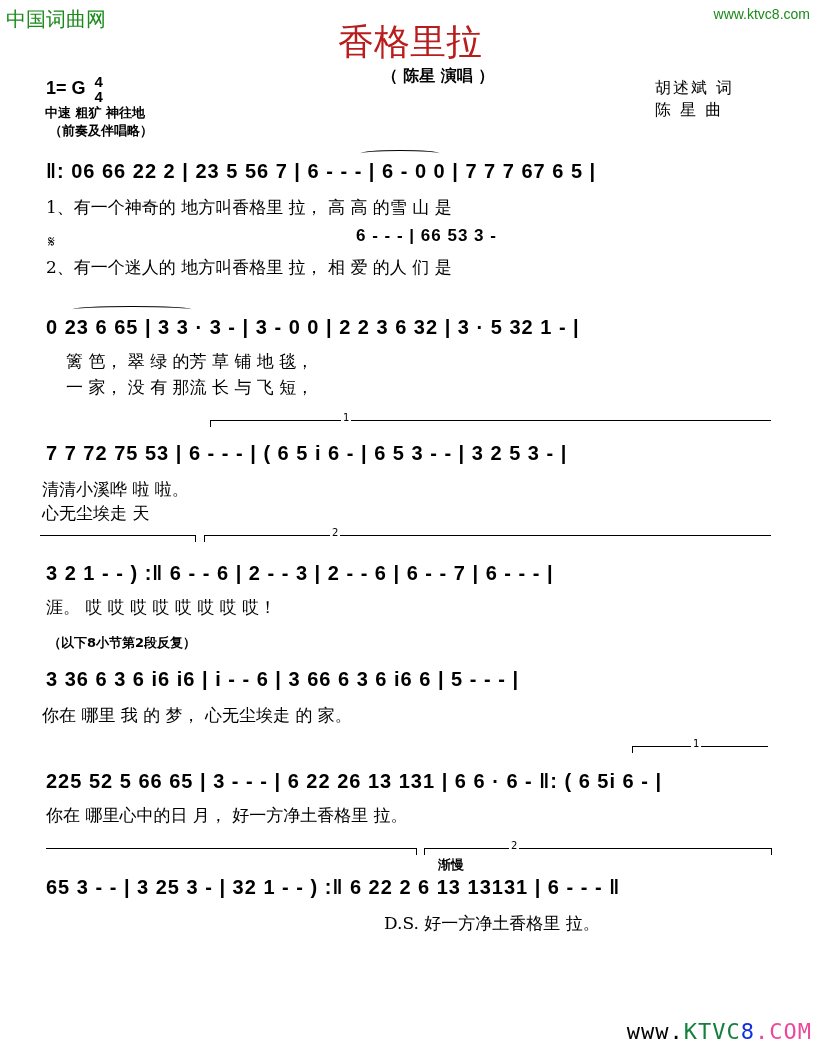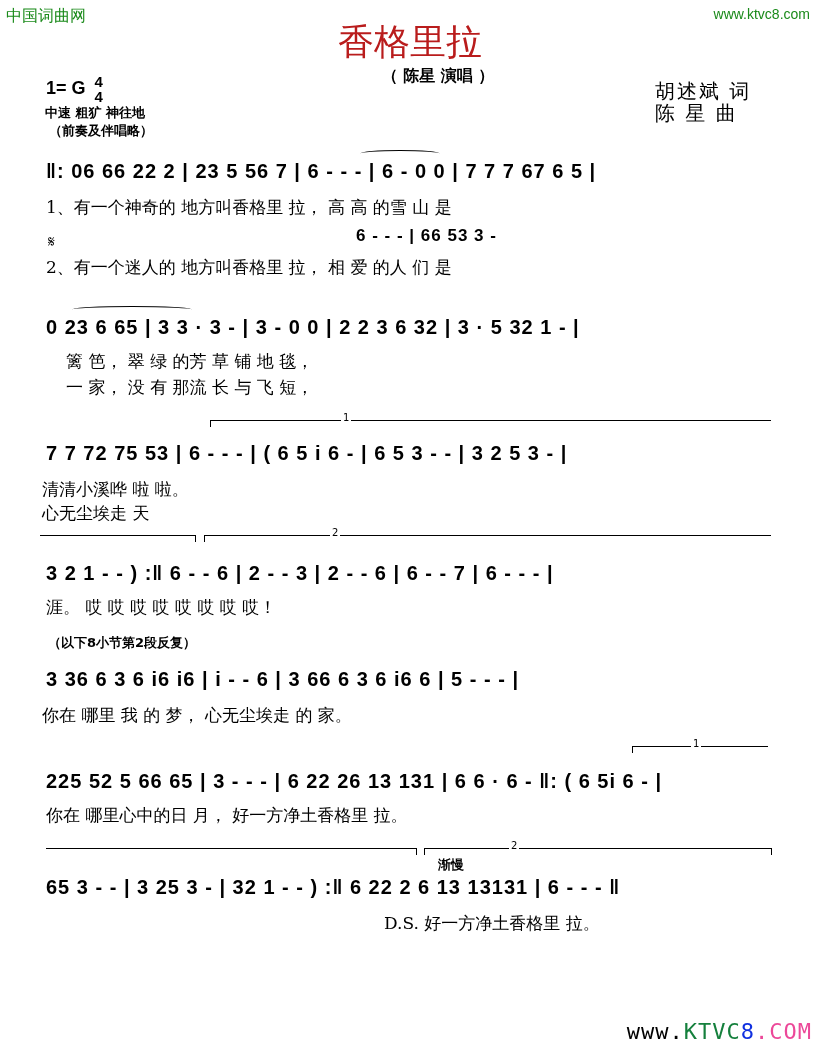--- a/index.html
+++ b/index.html
@@ -1,27 +1,27 @@
 <!DOCTYPE html>
 <html><head>
 <meta charset="utf-8">
 <style>
   html,body{margin:0;padding:0;background:#fff;}
   body{width:820px;height:1050px;position:relative;overflow:hidden;font-family:"DejaVu Sans","Liberation Sans",sans-serif;color:#000;}
   .abs{position:absolute;white-space:nowrap;}
-  .site-left{left:6px;top:6px;font-size:16px;color:#1a8a1a;}
+  .site-left{left:6px;top:6px;font-size:20px;color:#1a8a1a;}
   .site-right{right:10px;top:6px;font-size:14px;color:#1a8a1a;font-family:"Liberation Sans",sans-serif;}
   .title{left:0;width:820px;text-align:center;top:18px;font-size:36px;color:#b91c1c;font-family:"DejaVu Serif","Liberation Serif",serif;}
   .singer{left:0;width:820px;text-align:center;top:66px;font-size:16px;font-weight:bold;padding-left:28px;}
   .key{left:46px;top:74px;font-size:18px;font-weight:bold;font-family:"Liberation Sans",sans-serif;}
   .frac{display:inline-block;vertical-align:middle;text-align:center;line-height:15px;font-size:15px;margin-left:4px;}
   .frac span{display:block;}
   .tempo{left:45px;top:104px;font-size:13px;font-weight:bold;}
   .prelude{left:37px;top:122px;font-size:13px;font-weight:bold;margin-left:12px;}
-  .credit{left:655px;font-size:20px;font-family:"DejaVu Serif","Liberation Serif",serif;letter-spacing:2px;}
+  .credit{left:655px;font-size:16px;font-family:"DejaVu Serif","Liberation Serif",serif;letter-spacing:2px;}
   .notes{font-family:"Liberation Sans",sans-serif;font-weight:bold;font-size:20px;letter-spacing:1px;}
   .lyric{font-family:"DejaVu Serif","Liberation Serif",serif;font-size:17px;}
   .smalllabel{font-size:13px;font-weight:bold;}
   .bracket{position:absolute;border-top:1.5px solid #000;height:6px;}
   .bracket.lft{border-left:1.5px solid #000;}
   .bracket.rgt{border-right:1.5px solid #000;}
   .bnum{position:absolute;top:-9px;font-size:10px;background:#fff;padding:0 2px;}
   .slur{position:absolute;border-top:1.5px solid #000;border-radius:50% 50% 0 0;height:6px;}
   .logo{right:8px;bottom:6px;font-size:22px;font-family:"DejaVu Sans Mono","Liberation Mono",monospace;letter-spacing:1px;}
   .logo .w{color:#000;margin-top:48px;} .logo .r{color:#15803d;} .logo .b{color:#1030e0;} .logo .g{color:#ec4899;}

